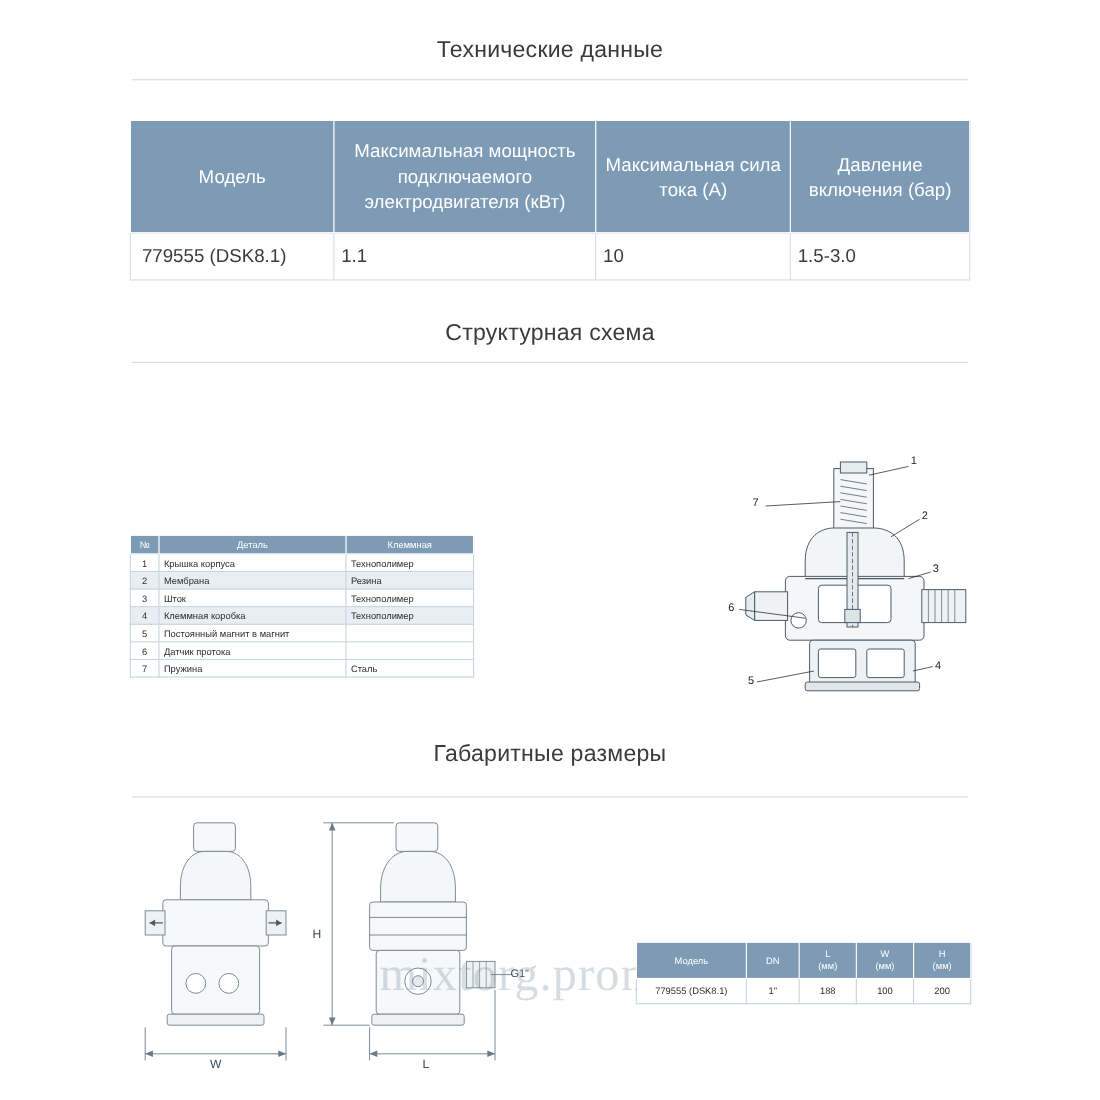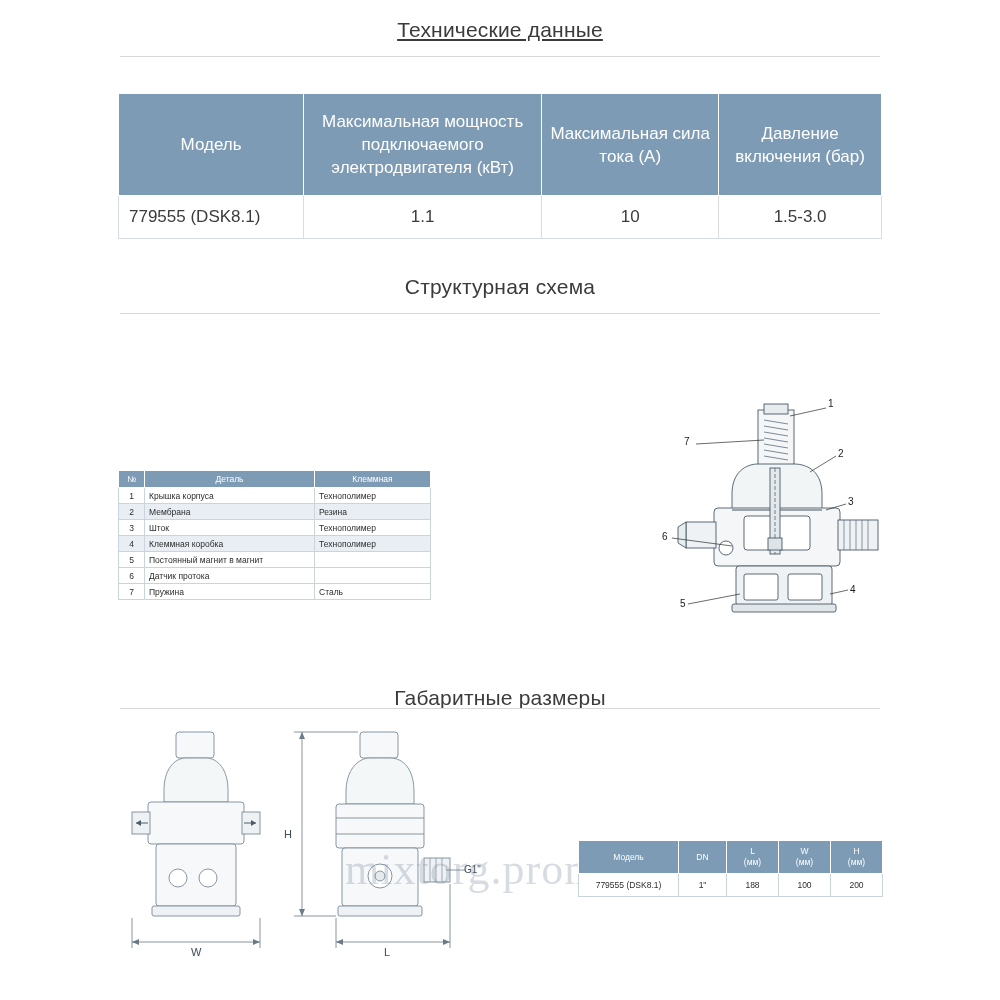--- a/index.html
+++ b/index.html
@@ -40,21 +40,21 @@
     font-weight: 400;
     font-size: 17px;
     line-height: 23px;
     padding: 16px 6px;
     border: 1px solid #ffffff;
     vertical-align: middle;
   }
   table.tech td {
     font-size: 17px;
     color: #3b3b3b;
-    text-align: center;
+    text-align: left;
     padding: 11px 6px;
     border: 1px solid #d6dde3;
     border-top: none;
   }
   table.tech td.first { text-align: left; padding-left: 10px; }
 
   
   .parts-wrap { position: absolute; left: 118px; top: 452px; }
   table.parts {
     border-collapse: collapse;
@@ -129,21 +129,21 @@
     font-size: 10px;
     color: #1a1a1a;
     font-family: "Liberation Sans", sans-serif;
   }
 </style>
 </head>
 <body>
 
 <div class="page">
 
-  <div class="section-title" style="margin-top:18px;text-decoration:underline;">Технические данные</div>
+  <div class="section-title" style="margin-top:34px;">Технические данные</div>
   <div class="rule"></div>
 
   <div class="tech-wrap">
     <table class="tech">
       <thead>
         <tr>
           <th style="width:182px">Модель</th>
           <th style="width:234px">Максимальная мощность подключаемого электродвигателя (кВт)</th>
           <th style="width:174px">Максимальная сила тока (А)</th>
           <th style="width:160px">Давление включения (бар)</th>
@@ -272,21 +272,21 @@
     </svg>
     <div class="callout" style="left:188px; top:0px;">1</div>
     <div class="callout" style="left:198px; top:50px;">2</div>
     <div class="callout" style="left:208px; top:98px;">3</div>
     <div class="callout" style="left:210px; top:186px;">4</div>
     <div class="callout" style="left:40px; top:200px;">5</div>
     <div class="callout" style="left:22px; top:133px;">6</div>
     <div class="callout" style="left:44px; top:38px;">7</div>
   </div>
 
-  <div class="section-title" style="position:absolute; left:0; right:0; top:668px;">Габаритные размеры</div>
+  <div class="section-title" style="position:absolute; left:0; right:0; top:640px;">Габаритные размеры</div>
   <div class="rule" style="position:absolute; left:0; right:0; top:690px; margin:0 120px;"></div>
 
   <div class="draw dim-draw-1">
     <svg width="190" height="250" viewBox="0 0 190 250" fill="none" stroke="#7b8b98" stroke-width="0.9">
       <rect x="68" y="14" width="38" height="26" rx="3" fill="#f6f8f9"></rect>
       <path d="M56 72 C56 52 66 40 78 40 L98 40 C110 40 120 52 120 72 L120 84 L56 84 Z" fill="#f4f7f8"></path>
       <rect x="40" y="84" width="96" height="42" rx="3" fill="#f6f8f9"></rect>
       <rect x="24" y="94" width="18" height="22" fill="#eef2f4"></rect>
       <rect x="134" y="94" width="18" height="22" fill="#eef2f4"></rect>
       <rect x="48" y="126" width="80" height="62" rx="3" fill="#f6f8f9"></rect>

